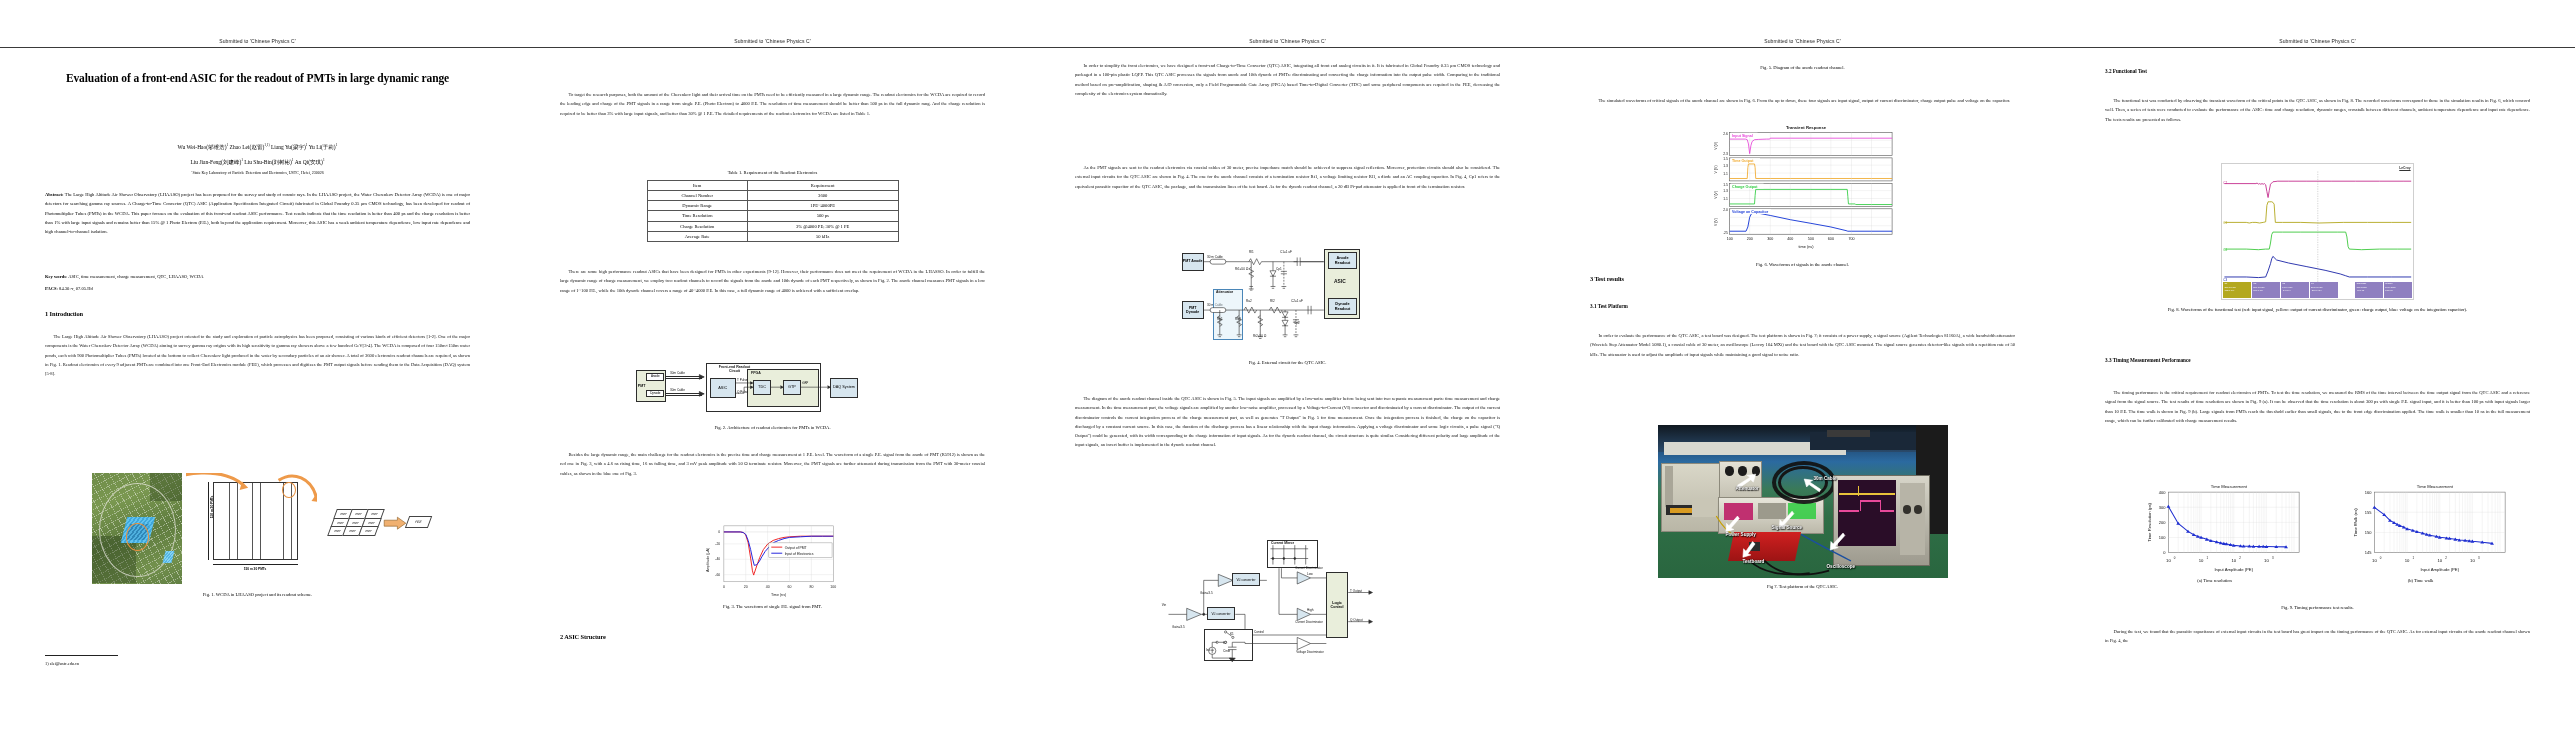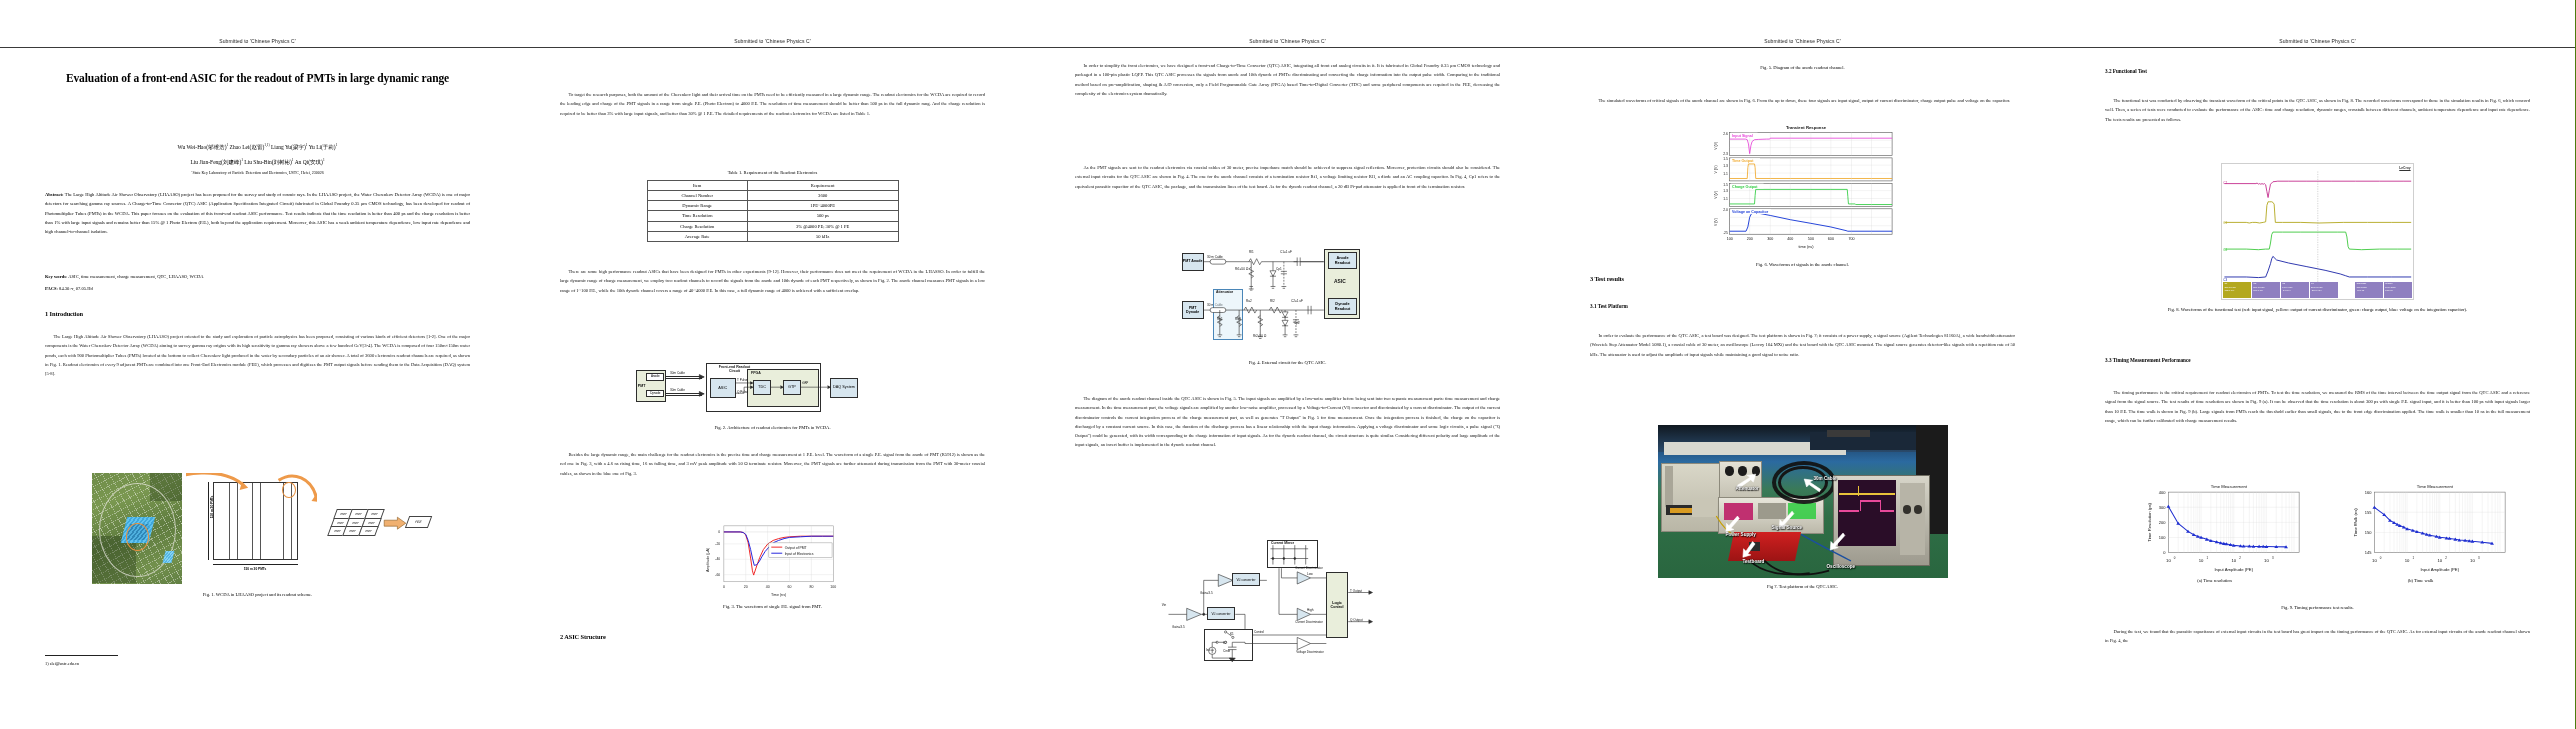--- a/index.html
+++ b/index.html
@@ -1,17 +1,17 @@
 <!DOCTYPE html>
 <html style="font-size:9.7px"><head>
 <meta charset="utf-8">
 <style>
   html,body{margin:0;padding:0;background:#7a7a7a;}
   body{font-family:"Liberation Serif",serif;}
-  .sheet-row{width:2576px;height:729px;display:flex;background:#4d7c0f;}
+  .sheet-row{width:2576px;height:729px;display:flex;background:#ffffff;}
   .page{width:515px;height:729px;background:#ffffff;position:relative;overflow:hidden;box-sizing:border-box;}
   .page-inner{position:absolute;left:45px;right:45px;top:0;bottom:0;}
 
   
   .runhead{position:absolute;top:38px;left:0;right:0;text-align:center;
            font-family:"Liberation Sans",sans-serif;font-size:5px;color:#1a1a1a;letter-spacing:0.1px;}
   .rule{position:absolute;top:47px;left:0;right:0;height:1px;background:#3a3a3a;}
 
   h1.title{font-size:11.5px;line-height:1.55;text-align:center;font-weight:bold;margin:0;
            letter-spacing:-0.1px;font-family:"Liberation Serif",serif;}

